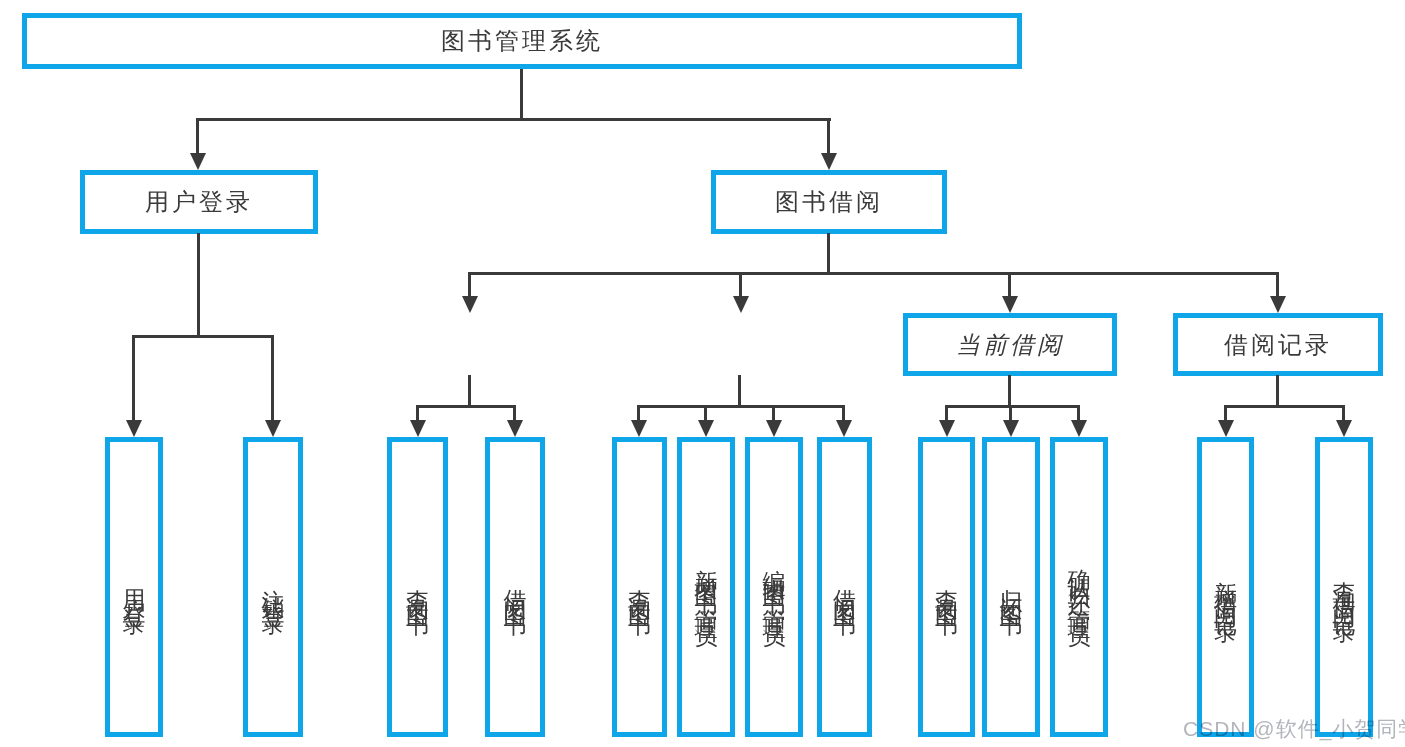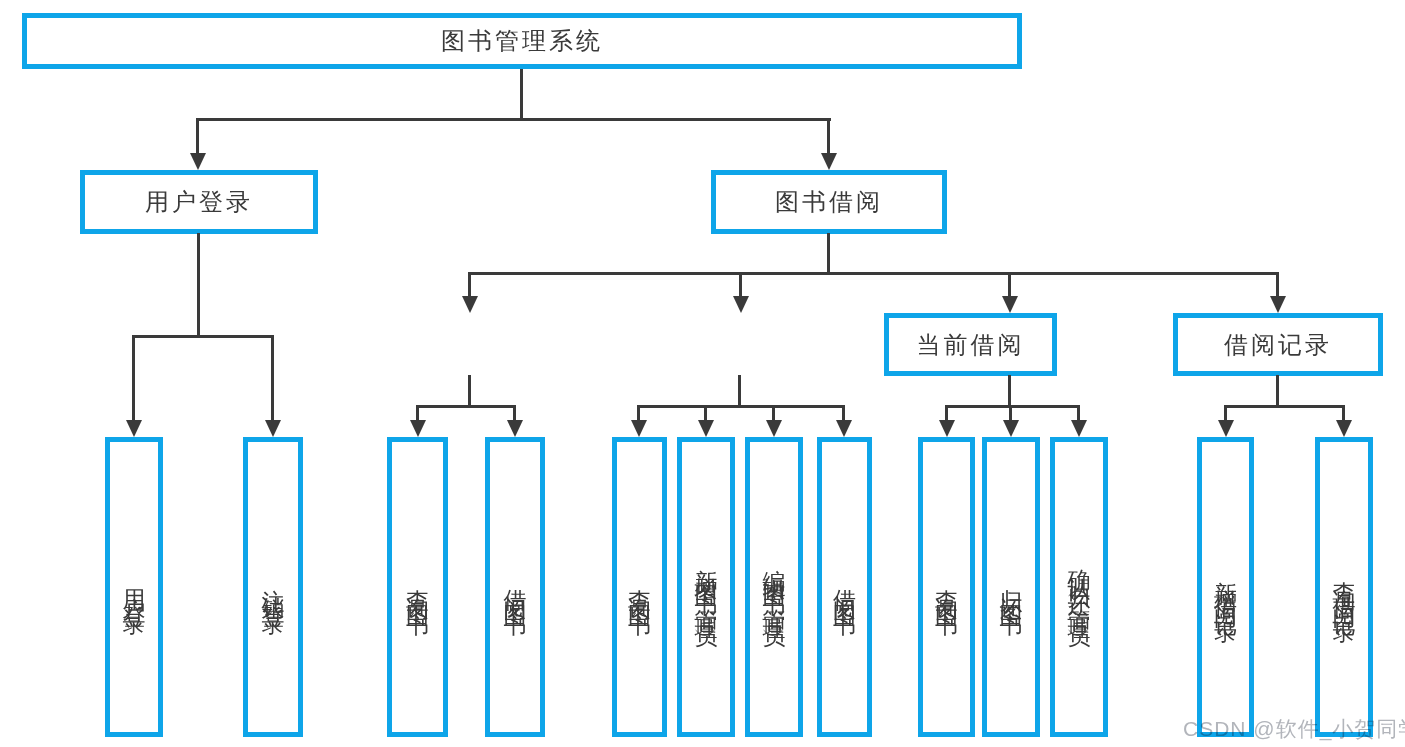--- a/index.html
+++ b/index.html
@@ -34,21 +34,21 @@
 </head>
 <body>
 
 <div class="stage">
 
   <div class="box" style="left:22px;top:13px;width:1000px;height:56px;">图书管理系统</div>
 
   <div class="box" style="left:80px;top:170px;width:238px;height:64px;">用户登录</div>
   <div class="box" style="left:711px;top:170px;width:236px;height:64px;">图书借阅</div>
 
-  <div class="box" style="left:884px;top:313px;width:173px;height:63px;">当前借阅</div>
+  <div class="box" style="left:903px;top:313px;width:214px;height:63px;font-style:italic;">当前借阅</div>
   <div class="box" style="left:1173px;top:313px;width:210px;height:63px;">借阅记录</div>
 
   <div class="box vbox" style="left:105px;top:437px;width:58px;height:300px;">用户登录</div>
   <div class="box vbox" style="left:243px;top:437px;width:60px;height:300px;">注销登录</div>
 
   <div class="box vbox" style="left:387px;top:437px;width:61px;height:300px;">查询图书</div>
   <div class="box vbox" style="left:485px;top:437px;width:60px;height:300px;">借阅图书</div>
 
   <div class="box vbox" style="left:612px;top:437px;width:55px;height:300px;">查询图书</div>
   <div class="box vbox" style="left:677px;top:437px;width:58px;height:300px;">新增图书（管理员）</div>

